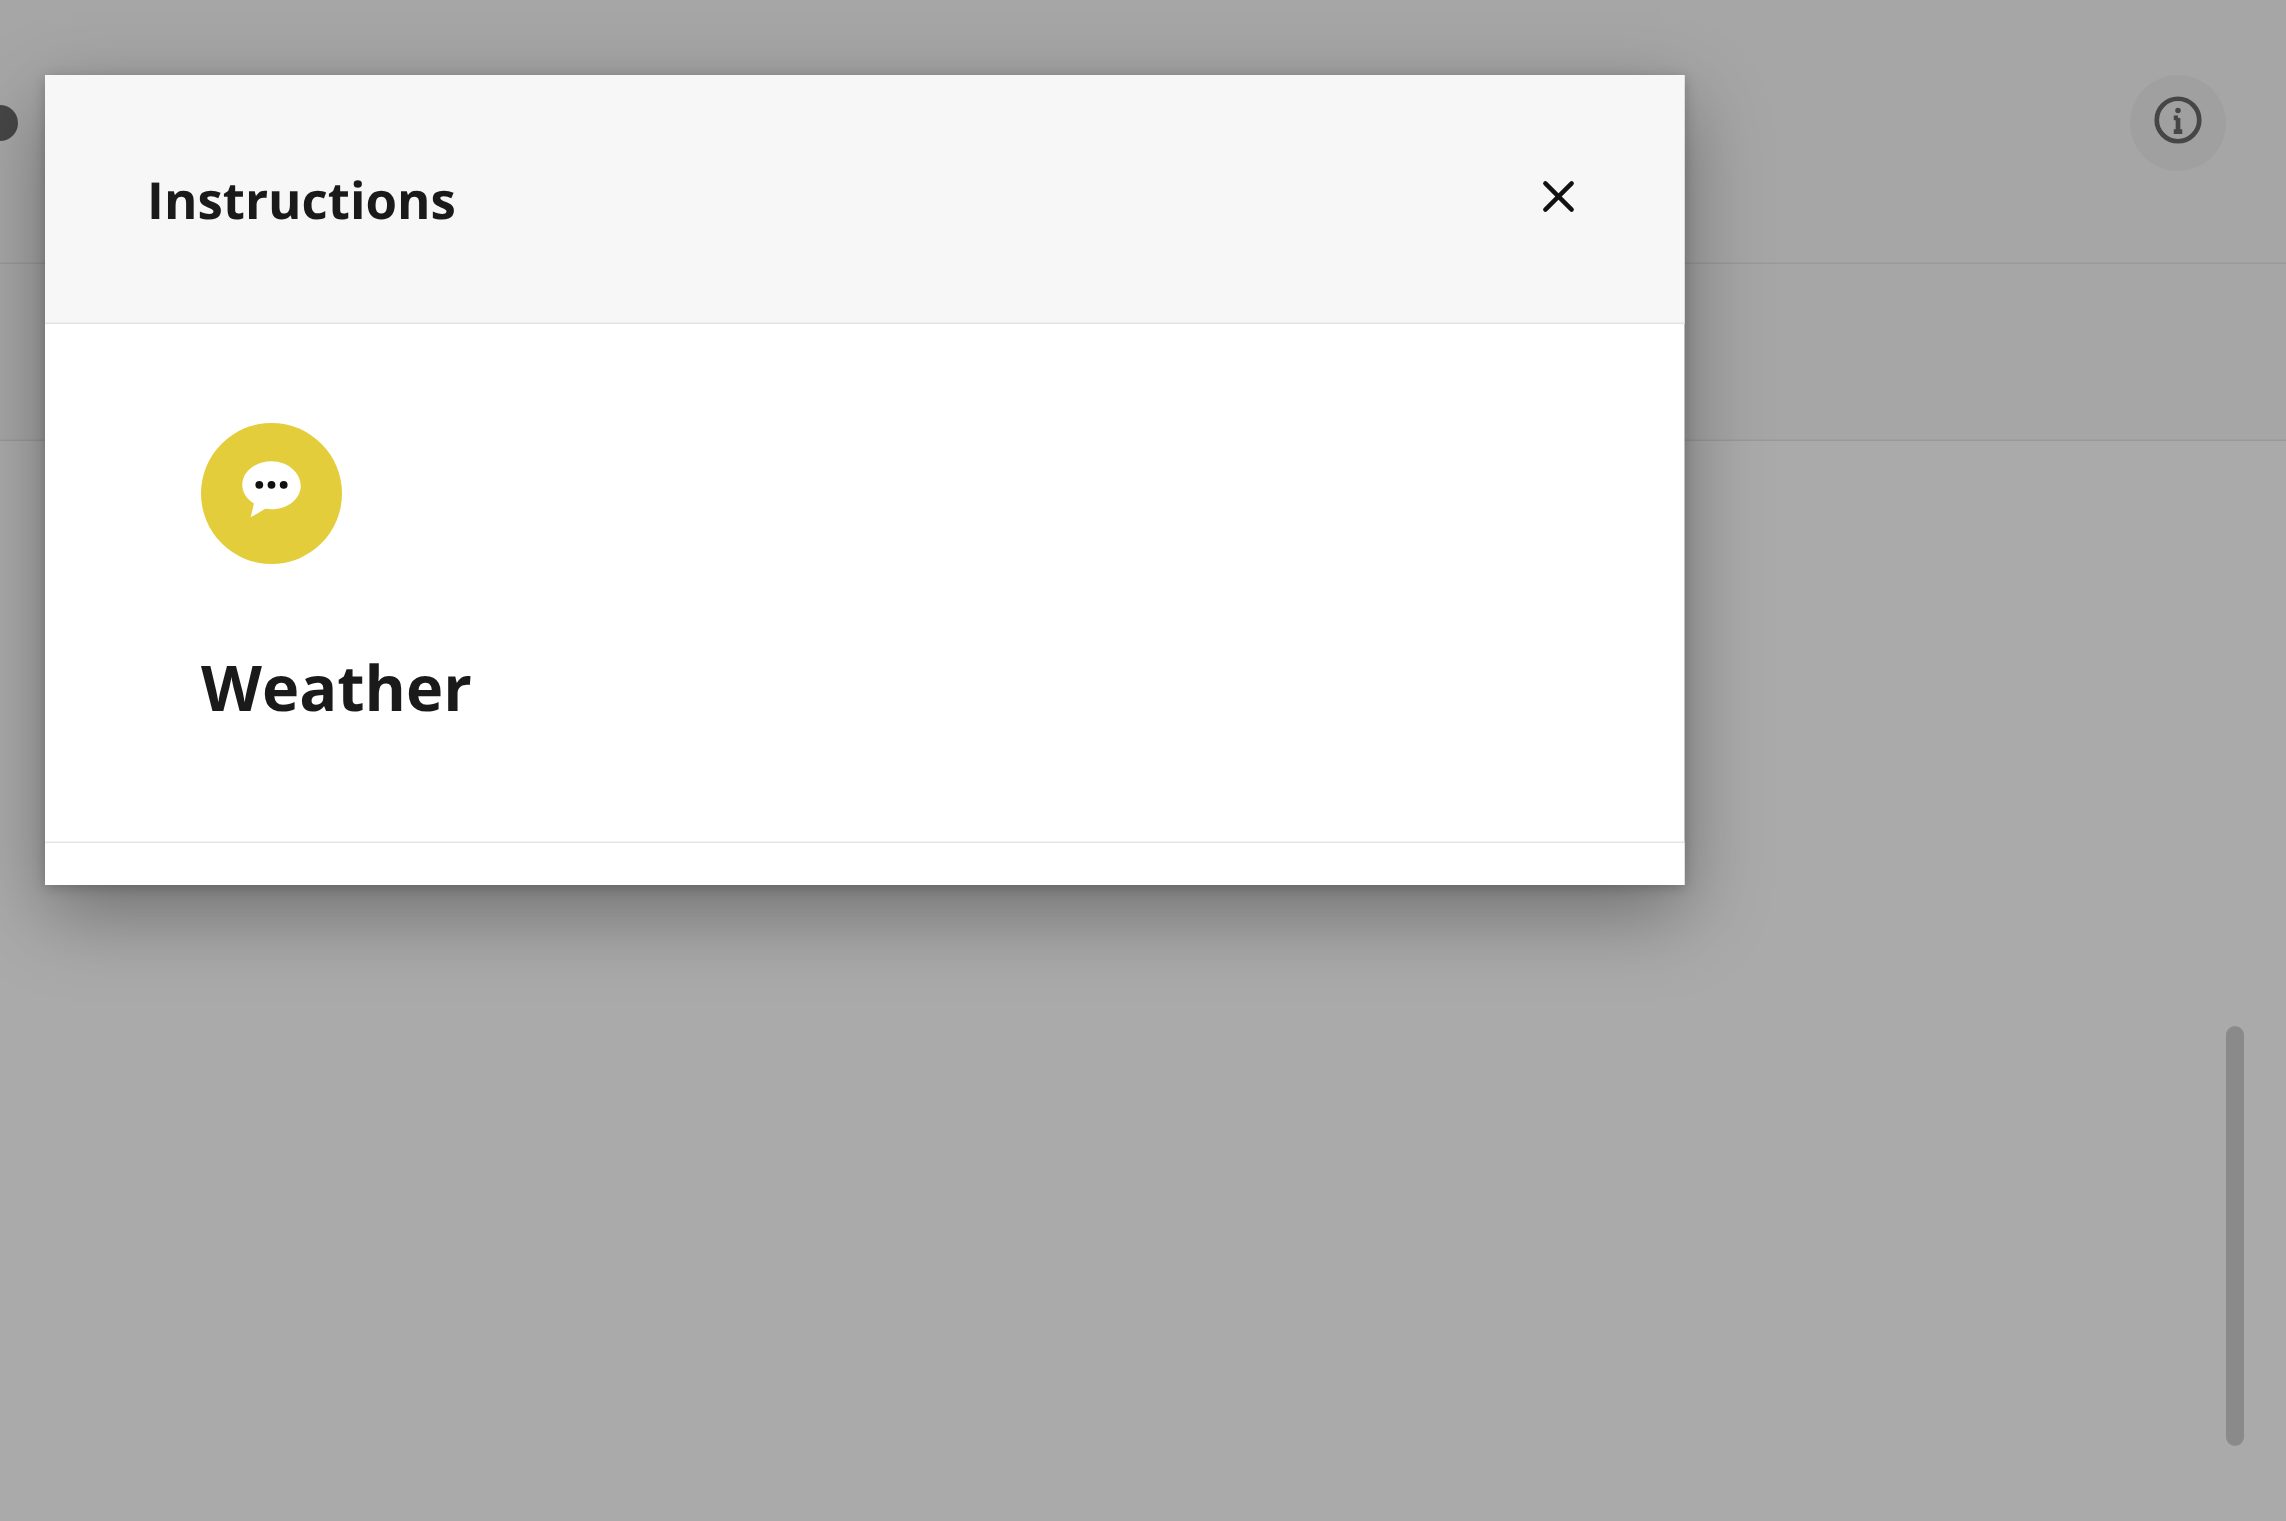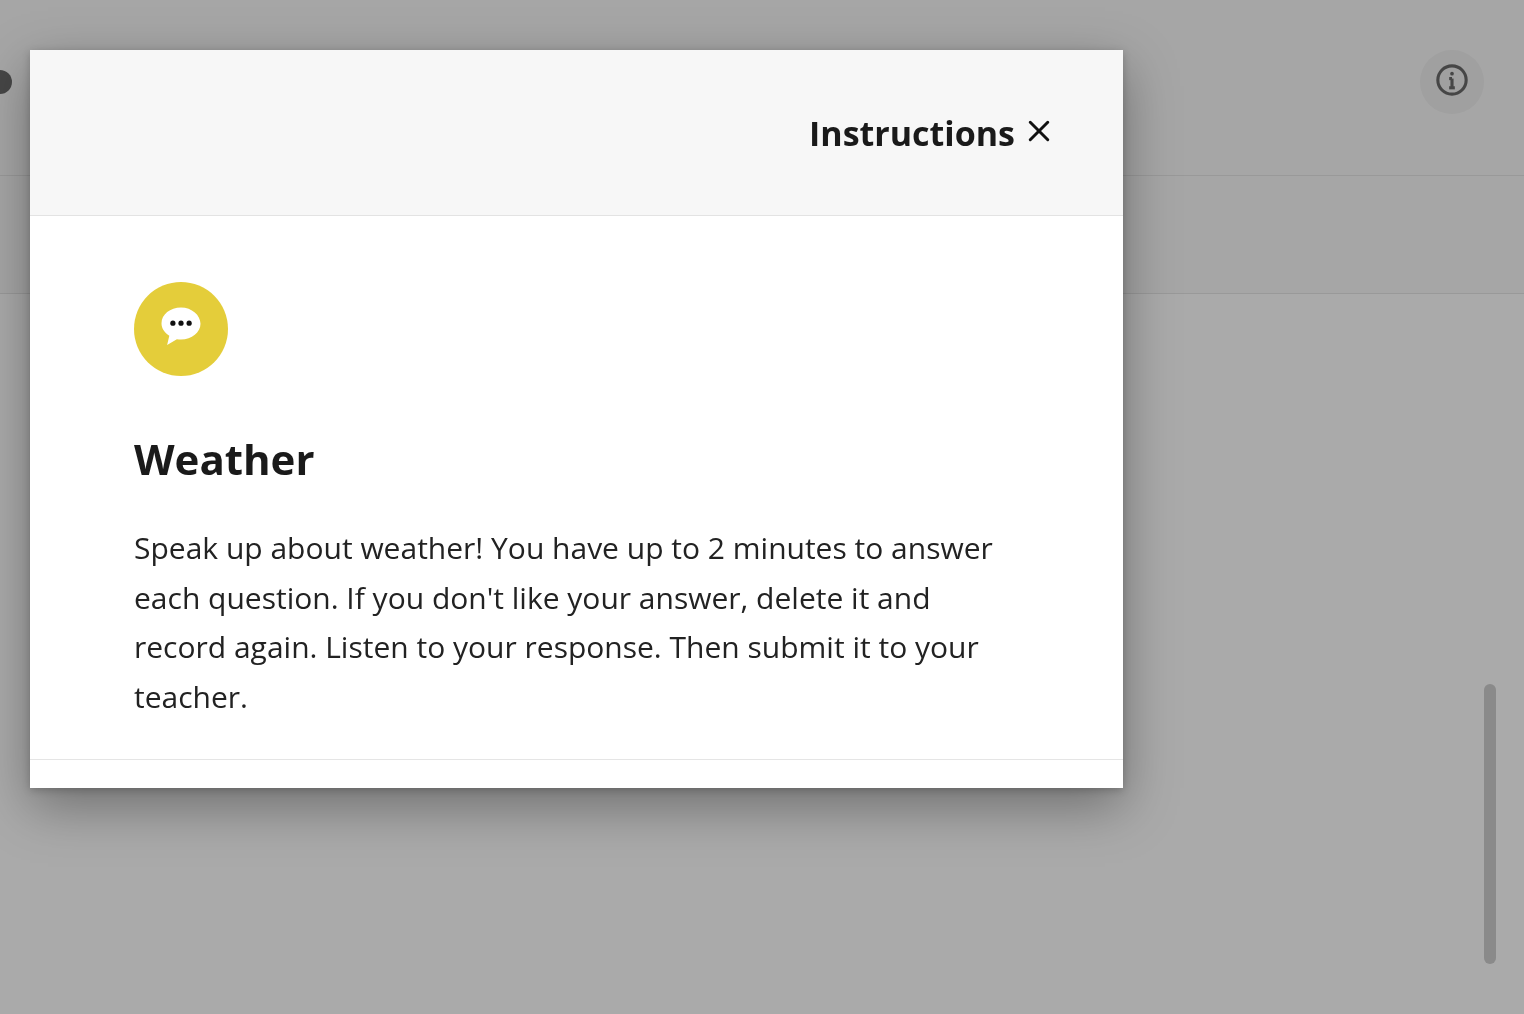--- a/index.html
+++ b/index.html
@@ -81,21 +81,21 @@
       width: 1093px;
       background: #fff;
       box-shadow: 0 18px 50px rgba(0,0,0,0.35), 0 2px 8px rgba(0,0,0,0.2);
     }
     .dialog-header {
       height: 166px;
       background: #f7f7f7;
       border-bottom: 1px solid #e3e3e3;
       display: flex;
       align-items: center;
-      justify-content: flex-end;
+      justify-content: space-between;
       padding: 0 60px 0 68px;
     }
     .dialog-title {
       font-size: 34px;
       font-weight: 700;
       color: #1a1a1a;
     }
     .close-btn {
       width: 48px; height: 48px;
       display:flex; align-items:center; justify-content:center;
@@ -178,16 +178,15 @@
       <span>
         <svg viewBox="0 0 48 48">
           <path d="M24 6c-10 0-18 6.5-18 14.5 0 4.7 2.8 8.9 7.2 11.5l-2 8.5 9-5.2c1.2.2 2.5.3 3.8.3 10 0 18-6.5 18-14.5S34 6 24 6z" fill="#ffffff"></path>
           <circle cx="16.5" cy="20.5" r="2.4" fill="#111"></circle>
           <circle cx="24" cy="20.5" r="2.4" fill="#111"></circle>
           <circle cx="31.5" cy="20.5" r="2.4" fill="#111"></circle>
         </svg>
       </span>
     </div>
     <h2 class="body-title">Weather</h2>
-    <p class="body-text">Speak up about weather! You have up to 2 minutes to answer each question. If you don't like your answer, delete it and record again. Listen to your response. Then submit it to your teacher.</p>
   </div>
   <div class="dialog-footer"></div>
 </div>
 
 </body></html>

